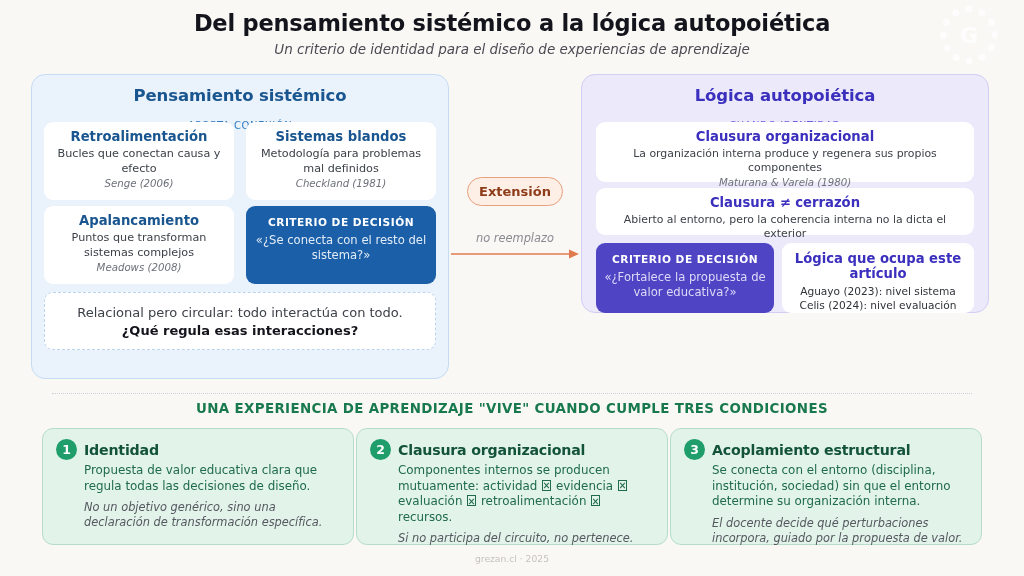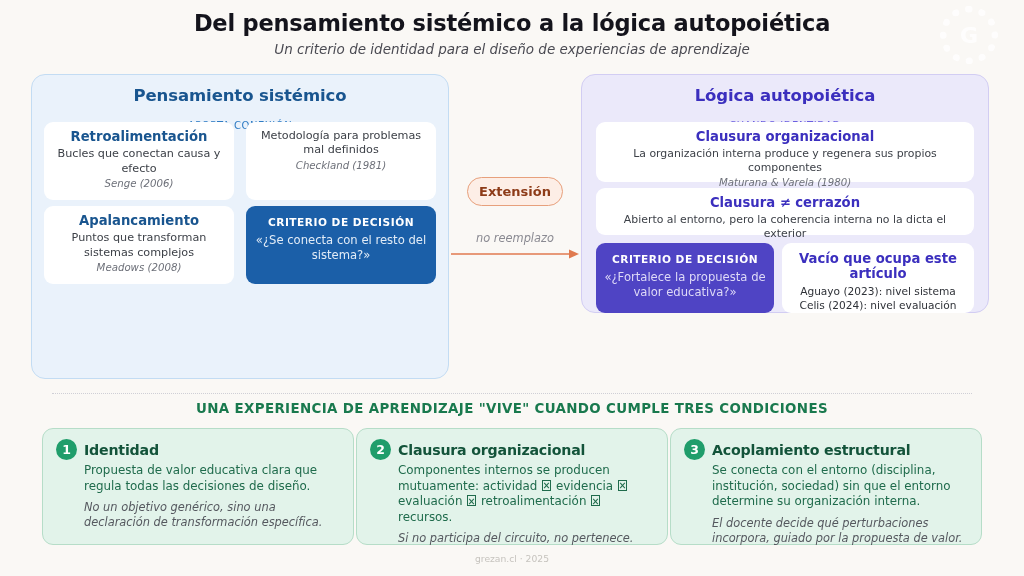--- a/index.html
+++ b/index.html
@@ -206,35 +206,40 @@
       <div class="sub">APORTA CONEXIÓN</div>
     </div>
 
     <div class="card" id="lc0">
       <div class="ct">Retroalimentación</div>
       <div class="cd">Bucles que conectan causa y efecto</div>
       <div class="cs">Senge (2006)</div>
     </div>
 
     <div class="card" id="lc1">
+      <div class="ct">Sistemas blandos</div>
       <div class="cd">Metodología para problemas mal definidos</div>
       <div class="cs">Checkland (1981)</div>
     </div>
 
     <div class="card" id="lc2">
       <div class="ct">Apalancamiento</div>
       <div class="cd">Puntos que transforman sistemas complejos</div>
       <div class="cs">Meadows (2008)</div>
     </div>
 
     <div class="decision" id="ldec">
       <div class="dt">CRITERIO DE DECISIÓN</div>
       <div class="dq">«¿Se conecta con el resto del sistema?»</div>
     </div>
 
+    <div class="note">
+      <div class="n1">Relacional pero circular: todo interactúa con todo.</div>
+      <div class="n2">¿Qué regula esas interacciones?</div>
+    </div>
   </div>
 
   <div class="ext-pill">
     <span>Extensión</span>
   </div>
   <div class="ext-label">no reemplazo</div>
   <svg class="ext-arrow" width="130" height="14" viewBox="0 0 130 14">
     <line x1="0" y1="7" x2="118" y2="7" stroke="#e07a4f" stroke-width="1.7"></line>
     <polygon points="118,2.5 128,7 118,11.5" fill="#e07a4f"></polygon>
   </svg>
@@ -255,21 +260,21 @@
       <div class="ct">Clausura ≠ cerrazón</div>
       <div class="cd">Abierto al entorno, pero la coherencia interna no la dicta el exterior</div>
     </div>
 
     <div class="decision" id="rdec">
       <div class="dt">CRITERIO DE DECISIÓN</div>
       <div class="dq">«¿Fortalece la propuesta de valor educativa?»</div>
     </div>
 
     <div class="card" id="rc2">
-      <div class="ct">Vacío que ocupa este artículo</div>
+      <div class="ct">Lógica que ocupa este artículo</div>
       <div class="cd" style="white-space: pre-line;">Aguayo (2023): nivel sistema
 Celis (2024): nivel evaluación</div>
     </div>
   </div>
 
   <div class="divider"></div>
   <div class="cond-head">UNA EXPERIENCIA DE APRENDIZAJE "VIVE" CUANDO CUMPLE TRES CONDICIONES</div>
 
   <div class="cond" id="cond0">
     <div class="cond-title-row">

